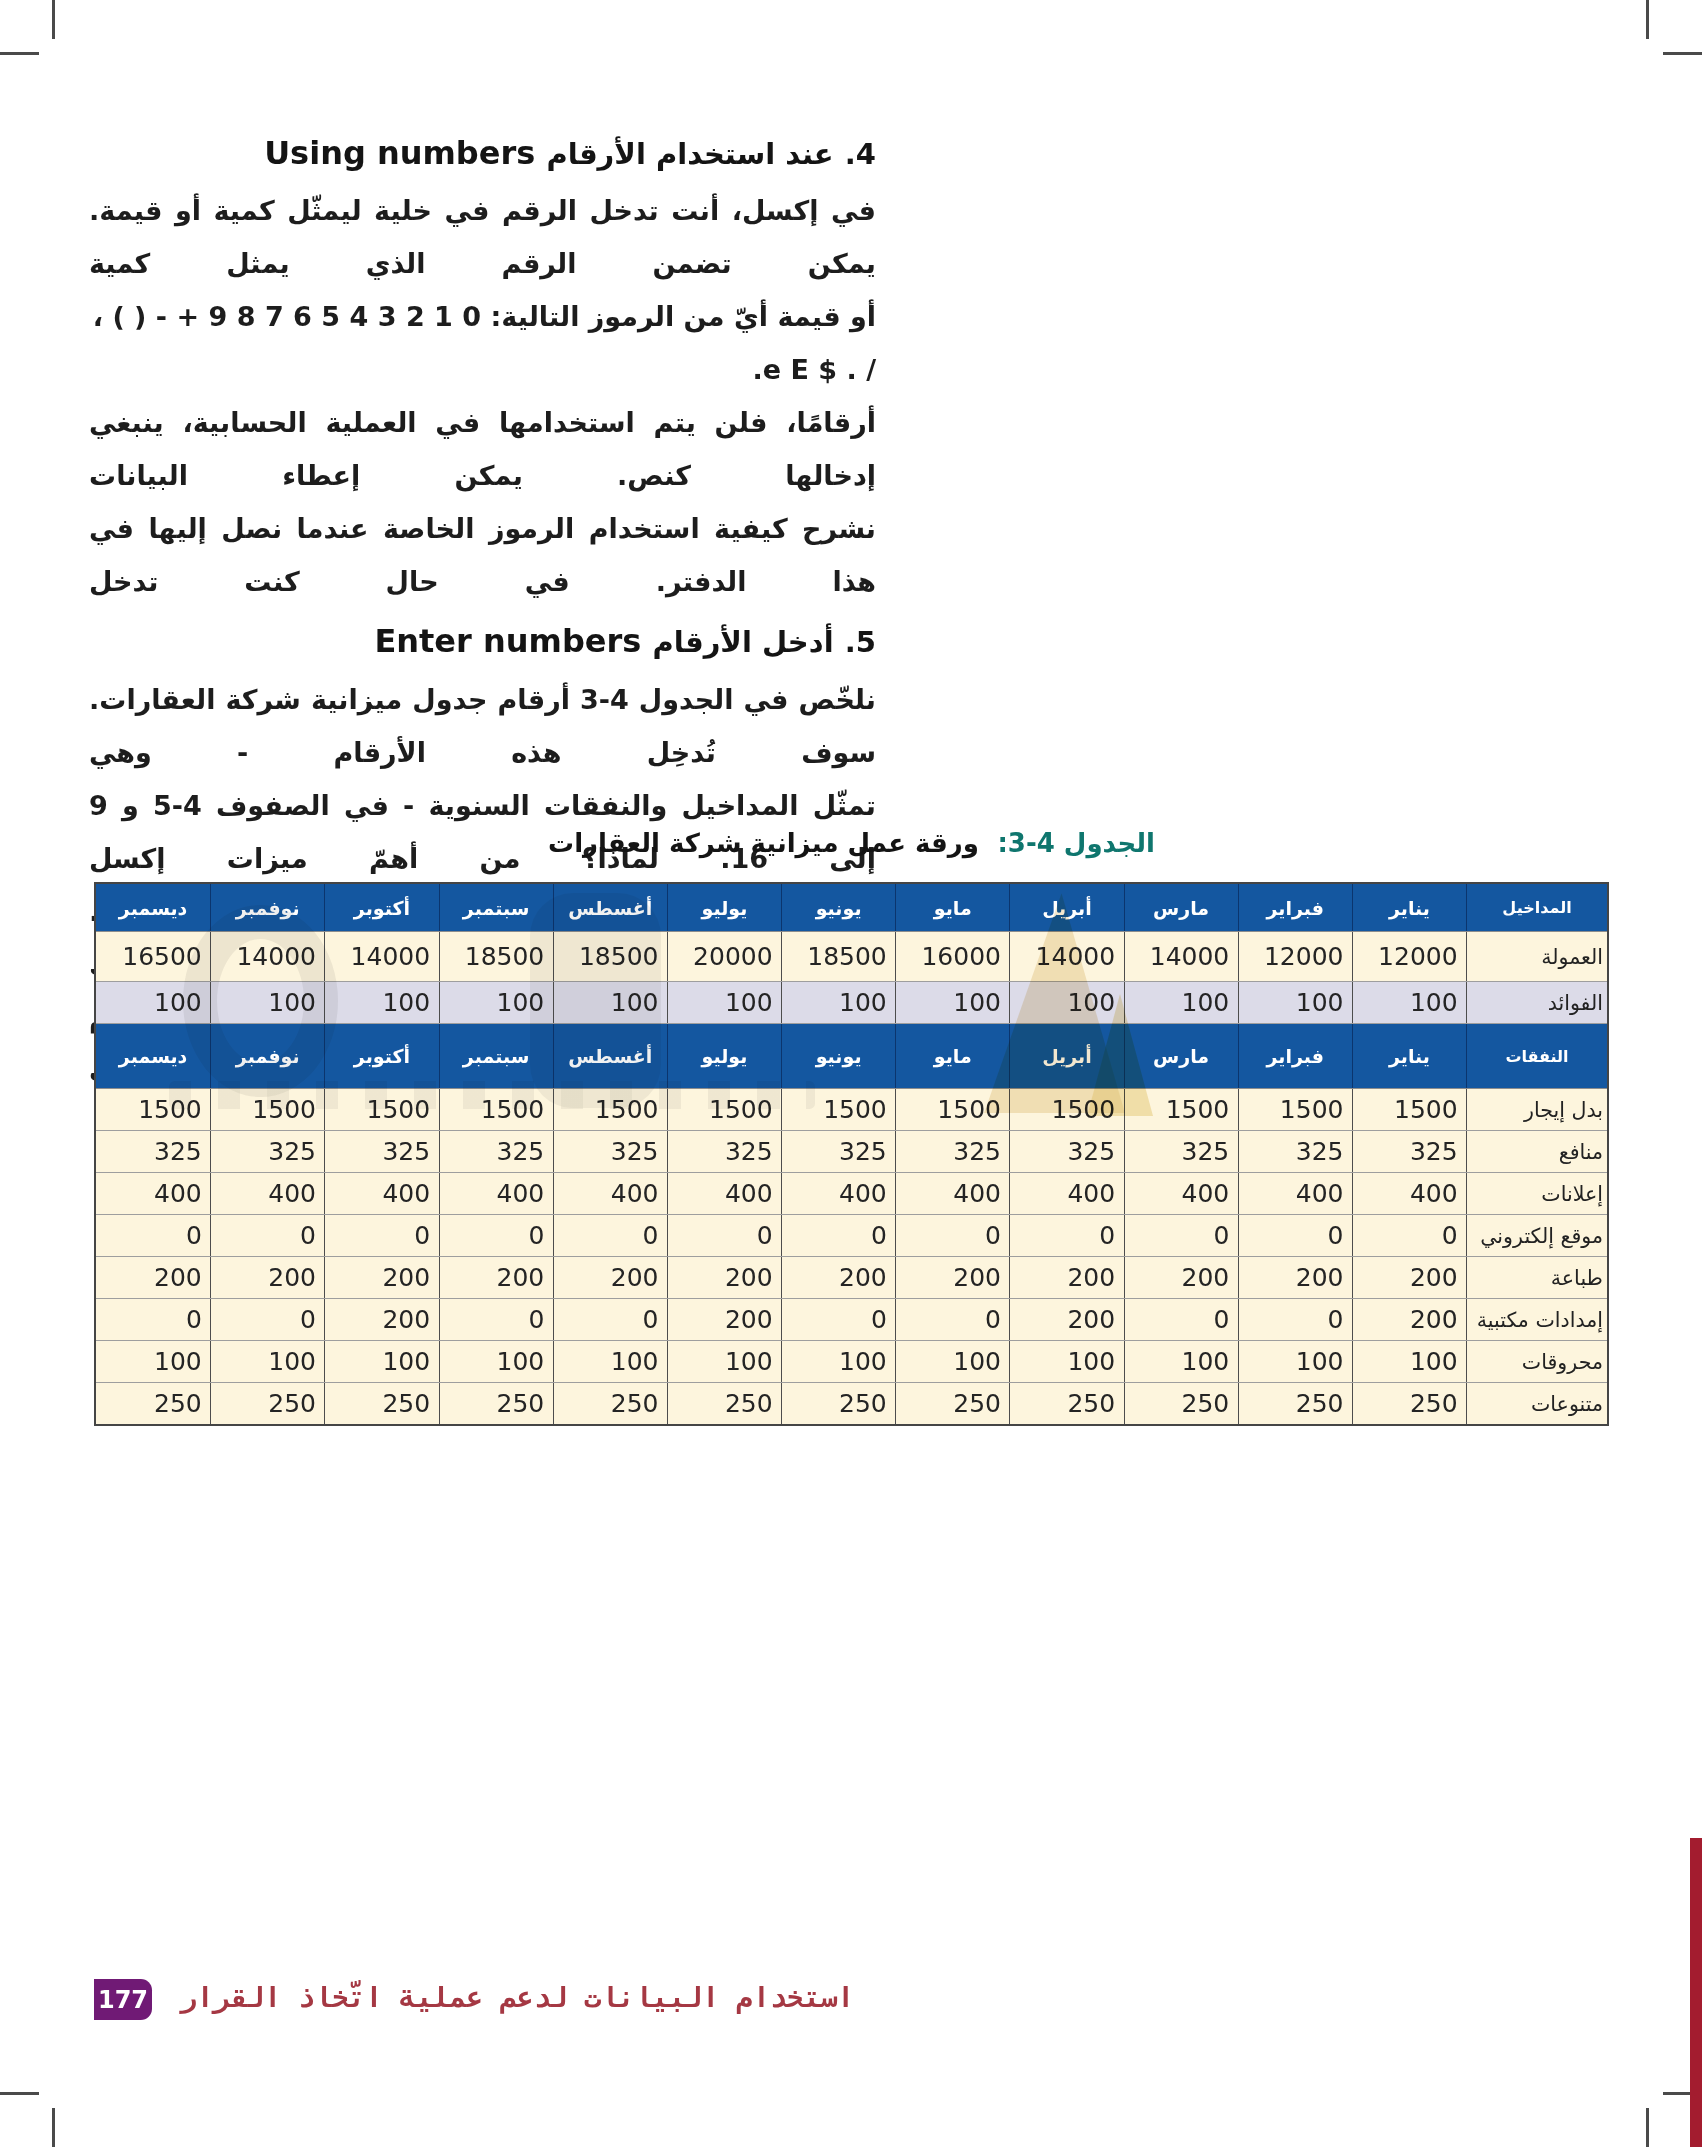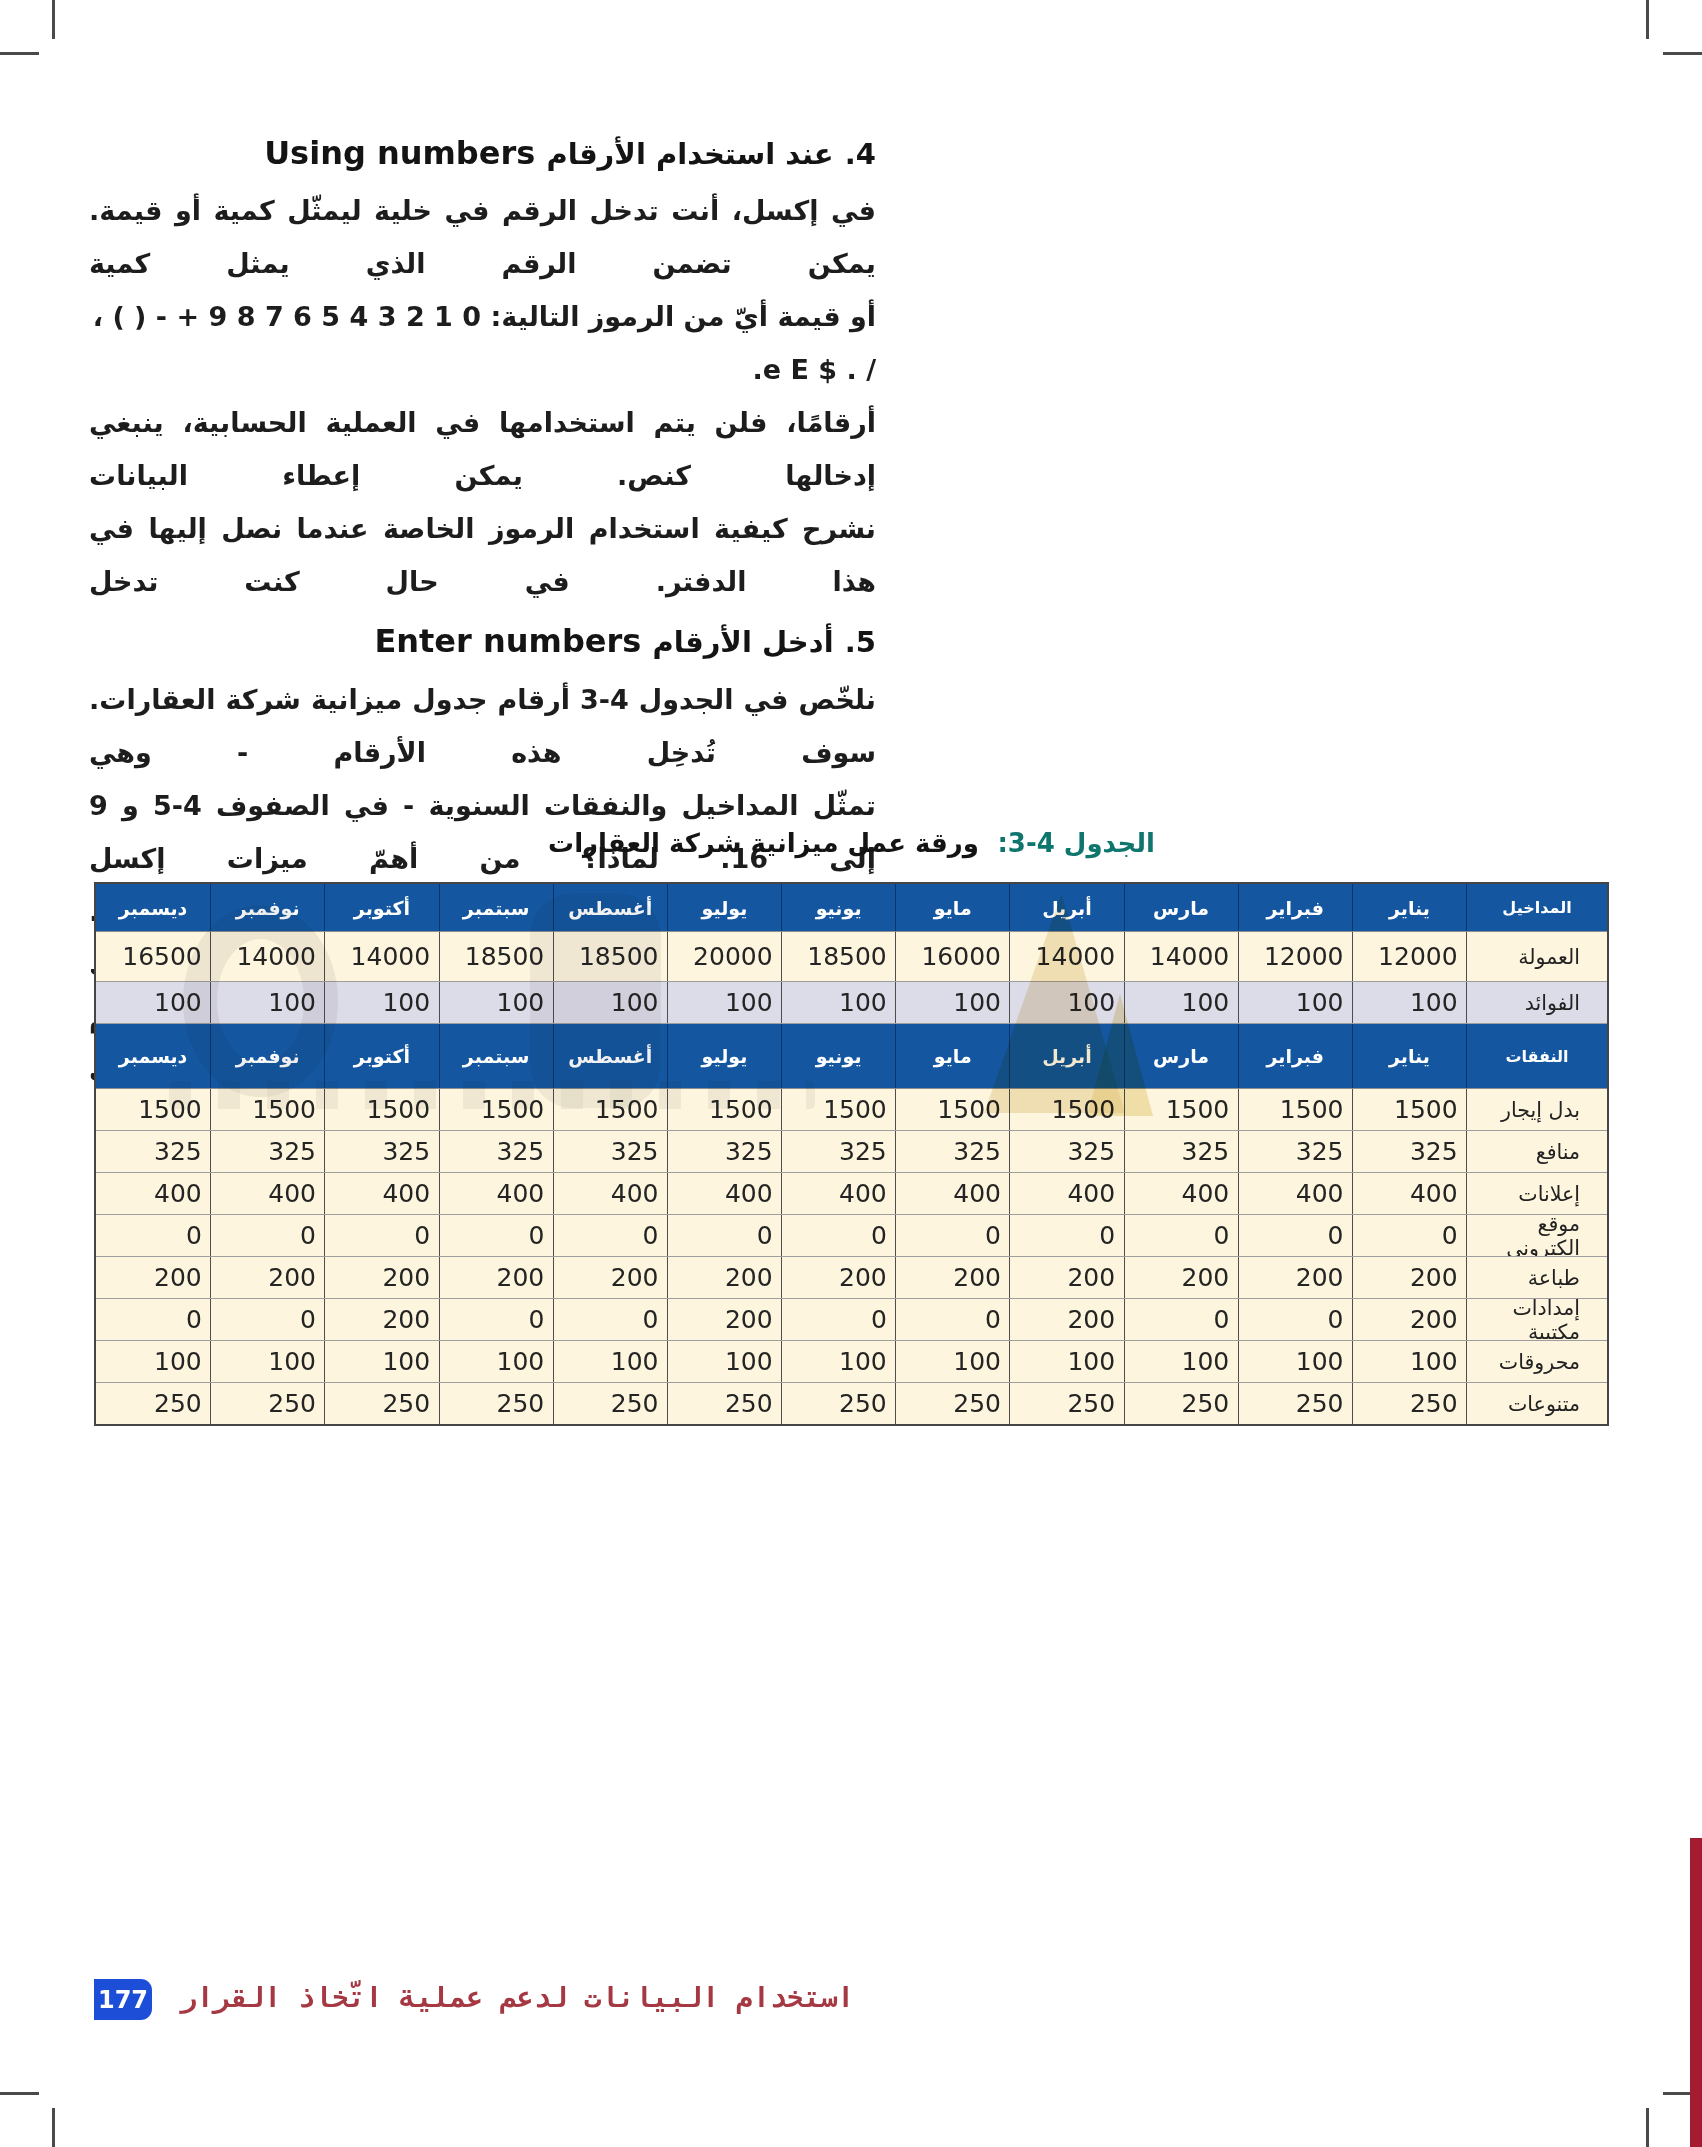--- a/index.html
+++ b/index.html
@@ -33,37 +33,37 @@
   .t-row:nth-child(4){height:64px;}
   .t-row:nth-child(n+5){height:41px;}
   .t-row + .t-row{border-top:1.9px solid #9e9e9e;}
   .t-row.header-row{background:#1457a0;}
   .t-row.header-row + .t-row{border-top:1.9px solid #8d8d8d;}
   .cell{display:flex;align-items:center;box-sizing:border-box;overflow:hidden;}
   .cell:not(:last-child){border-left:1.9px solid #4d4d4d;}
   .header-row .cell:not(:last-child){border-left:1.9px solid #0b356e;}
   .month-cell{justify-content:center;color:#ffffff;font-weight:bold;font-size:19px;}
   .section-title-cell{justify-content:center;color:#ffffff;font-weight:bold;font-size:16px;}
-  .row-label-cell{justify-content:flex-start;padding-right:27px;font-size:20.6px;color:#222222;}
+  .row-label-cell{justify-content:flex-start;padding-right:4px;font-size:20.6px;color:#222222;}
   .value-cell{justify-content:flex-end;direction:ltr;padding-right:8.4px;font-size:25px;color:#242424;}
   
   .watermark{position:absolute;left:94px;top:882px;width:1515px;height:534px;
     pointer-events:none;mix-blend-mode:multiply;overflow:hidden;}
   .wm{position:absolute;}
   .wm-blob1{left:89px;top:23.4px;width:155px;height:192px;border:34px solid #d7d7d7;
     border-radius:50%;opacity:.40;box-sizing:border-box;}
   .wm-blob2{left:436px;top:11.2px;width:131px;height:215px;background:#dadada;border-radius:43px;opacity:.38;}
   .wm-sail{left:890px;top:11.2px;width:141px;height:220px;background:#e8d3a8;opacity:.55;
     clip-path:polygon(55% 0,100% 100%,0 100%);}
   .wm-sail2{left:993px;top:112px;width:66px;height:122px;background:#e3c978;opacity:.45;
     clip-path:polygon(50% 0,100% 100%,0 100%);}
   .wm-row{left:75px;top:199px;width:646px;height:28px;opacity:.30;border-radius:5.6px;
     background:repeating-linear-gradient(90deg,#cfcfcf 0 22.5px,transparent 22.5px 49px);}
   
-  .footer-badge{position:absolute;left:94px;top:1979px;width:58px;height:41px;background:#1d4ed8;
+  .footer-badge{position:absolute;left:94px;top:1979px;width:58px;height:41px;background:#701a75;
     color:#ffffff;font-weight:bold;font-size:24px;display:flex;align-items:center;justify-content:center;
     border-radius:0 11.2px 11.2px 0;}
   .footer-title{position:absolute;left:180px;top:1979px;height:41px;line-height:41px;direction:rtl;
     color:#a53843;font-size:28px;font-weight:bold;font-family:Liberation Mono, monospace;}
   
   .edge-strip{position:absolute;right:0;top:1838px;width:12px;height:309px;background:#a31c2f;}
 </style>
 </head>
 <body>
 

